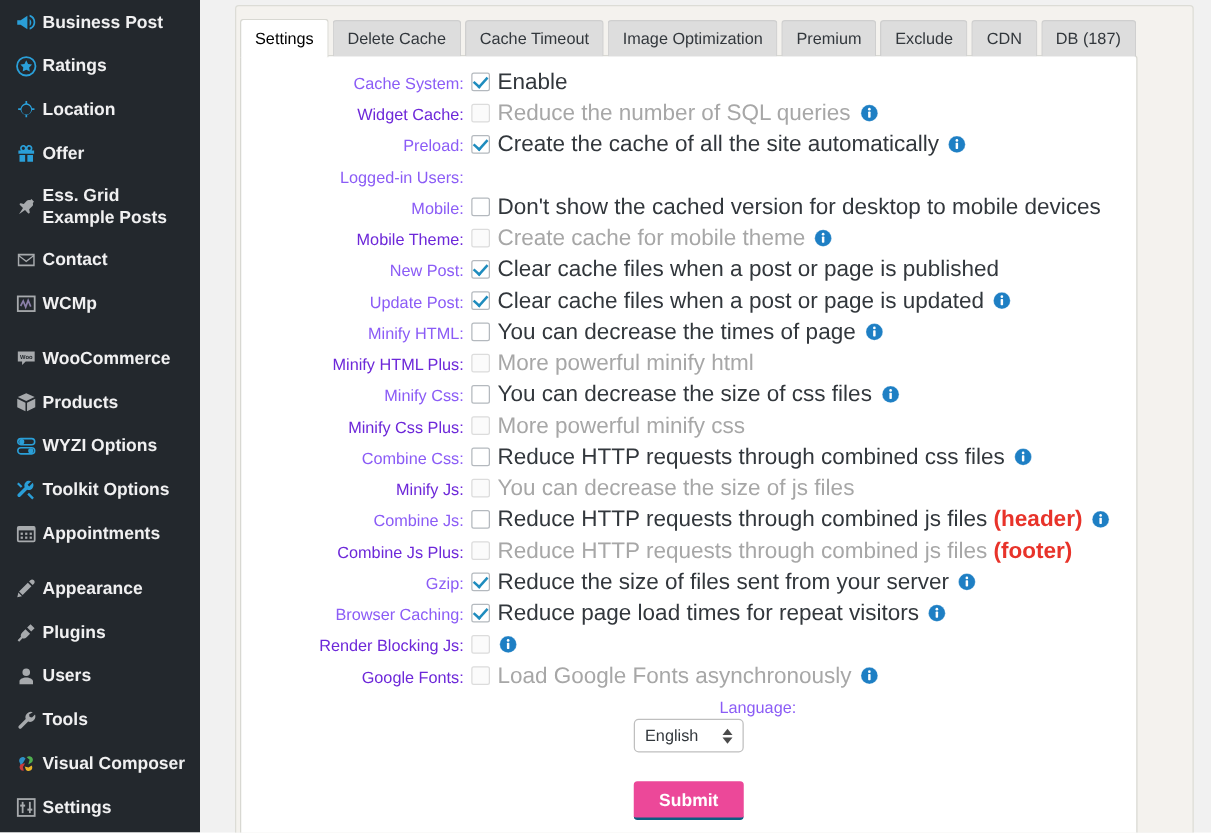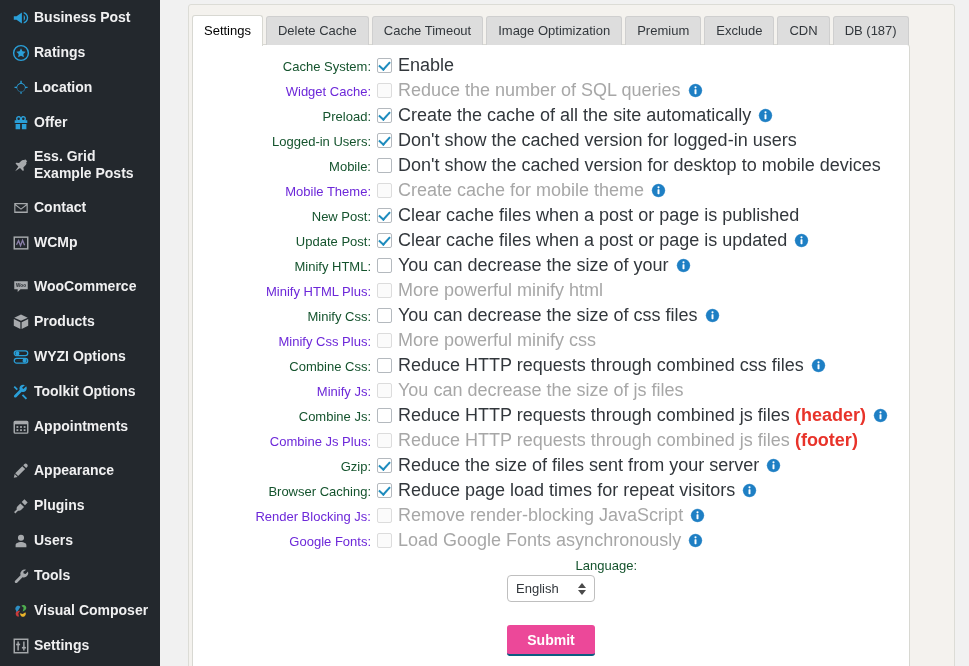--- a/index.html
+++ b/index.html
@@ -138,21 +138,21 @@
     align-items: flex-start;
     height: 25px;
   }
   .row .lbl {
     width: 184px;
     min-width: 184px;
     text-align: right;
     padding-right: 6px;
     box-sizing: border-box;
     font-size: 13px;
-    color: #14532d;
+    color: #8b5cf6;
     line-height: 18px;
     padding-top: 1px;
   }
   .row.disabled .lbl {
     color: #6d28d9;
   }
   .row .ctl {
     display: flex;
     align-items: flex-start;
   }
@@ -500,24 +500,20 @@
                 <span class="info"><svg width="15" height="15" viewBox="0 0 16 16">
                     <circle cx="8" cy="8" r="7.2" fill="#1e7fc4"></circle>
                     <circle cx="8" cy="8" r="7.2" fill="none" stroke="#ffffff" stroke-width="0.8" opacity="0.35"></circle>
                     <circle cx="8" cy="4.6" r="1.15" fill="#ffffff"></circle>
                     <rect x="6.95" y="6.6" width="2.1" height="5.3" rx="0.6" fill="#ffffff"></rect>
                   </svg></span>
               </div>
             </div>
             <div class="row">
               <div class="lbl">Logged-in Users:</div>
-              <div class="ctl">
-                <div class="cb checked"></div>
-                <div class="desc"><span>Don't show the cached version for logged-in users</span></div>
-              </div>
             </div>
             <div class="row">
               <div class="lbl">Mobile:</div>
               <div class="ctl">
                 <div class="cb"></div>
                 <div class="desc"><span>Don't show the cached version for desktop to mobile devices</span></div>
               </div>
             </div>
             <div class="row disabled">
               <div class="lbl">Mobile Theme:</div>
@@ -549,21 +545,21 @@
                     <circle cx="8" cy="8" r="7.2" fill="none" stroke="#ffffff" stroke-width="0.8" opacity="0.35"></circle>
                     <circle cx="8" cy="4.6" r="1.15" fill="#ffffff"></circle>
                     <rect x="6.95" y="6.6" width="2.1" height="5.3" rx="0.6" fill="#ffffff"></rect>
                   </svg></span>
               </div>
             </div>
             <div class="row">
               <div class="lbl">Minify HTML:</div>
               <div class="ctl">
                 <div class="cb"></div>
-                <div class="desc"><span>You can decrease the size of your</span></div>
+                <div class="desc"><span>You can decrease the times of page</span></div>
                 <span class="info"><svg width="15" height="15" viewBox="0 0 16 16">
                     <circle cx="8" cy="8" r="7.2" fill="#1e7fc4"></circle>
                     <circle cx="8" cy="8" r="7.2" fill="none" stroke="#ffffff" stroke-width="0.8" opacity="0.35"></circle>
                     <circle cx="8" cy="4.6" r="1.15" fill="#ffffff"></circle>
                     <rect x="6.95" y="6.6" width="2.1" height="5.3" rx="0.6" fill="#ffffff"></rect>
                   </svg></span>
               </div>
             </div>
             <div class="row disabled">
               <div class="lbl">Minify HTML Plus:</div>
@@ -655,21 +651,20 @@
                     <circle cx="8" cy="8" r="7.2" fill="none" stroke="#ffffff" stroke-width="0.8" opacity="0.35"></circle>
                     <circle cx="8" cy="4.6" r="1.15" fill="#ffffff"></circle>
                     <rect x="6.95" y="6.6" width="2.1" height="5.3" rx="0.6" fill="#ffffff"></rect>
                   </svg></span>
               </div>
             </div>
             <div class="row disabled">
               <div class="lbl">Render Blocking Js:</div>
               <div class="ctl">
                 <div class="cb"></div>
-                <div class="desc"><span>Remove render-blocking JavaScript</span></div>
                 <span class="info"><svg width="15" height="15" viewBox="0 0 16 16">
                     <circle cx="8" cy="8" r="7.2" fill="#1e7fc4"></circle>
                     <circle cx="8" cy="8" r="7.2" fill="none" stroke="#ffffff" stroke-width="0.8" opacity="0.35"></circle>
                     <circle cx="8" cy="4.6" r="1.15" fill="#ffffff"></circle>
                     <rect x="6.95" y="6.6" width="2.1" height="5.3" rx="0.6" fill="#ffffff"></rect>
                   </svg></span>
               </div>
             </div>
             <div class="row disabled">
               <div class="lbl">Google Fonts:</div>

